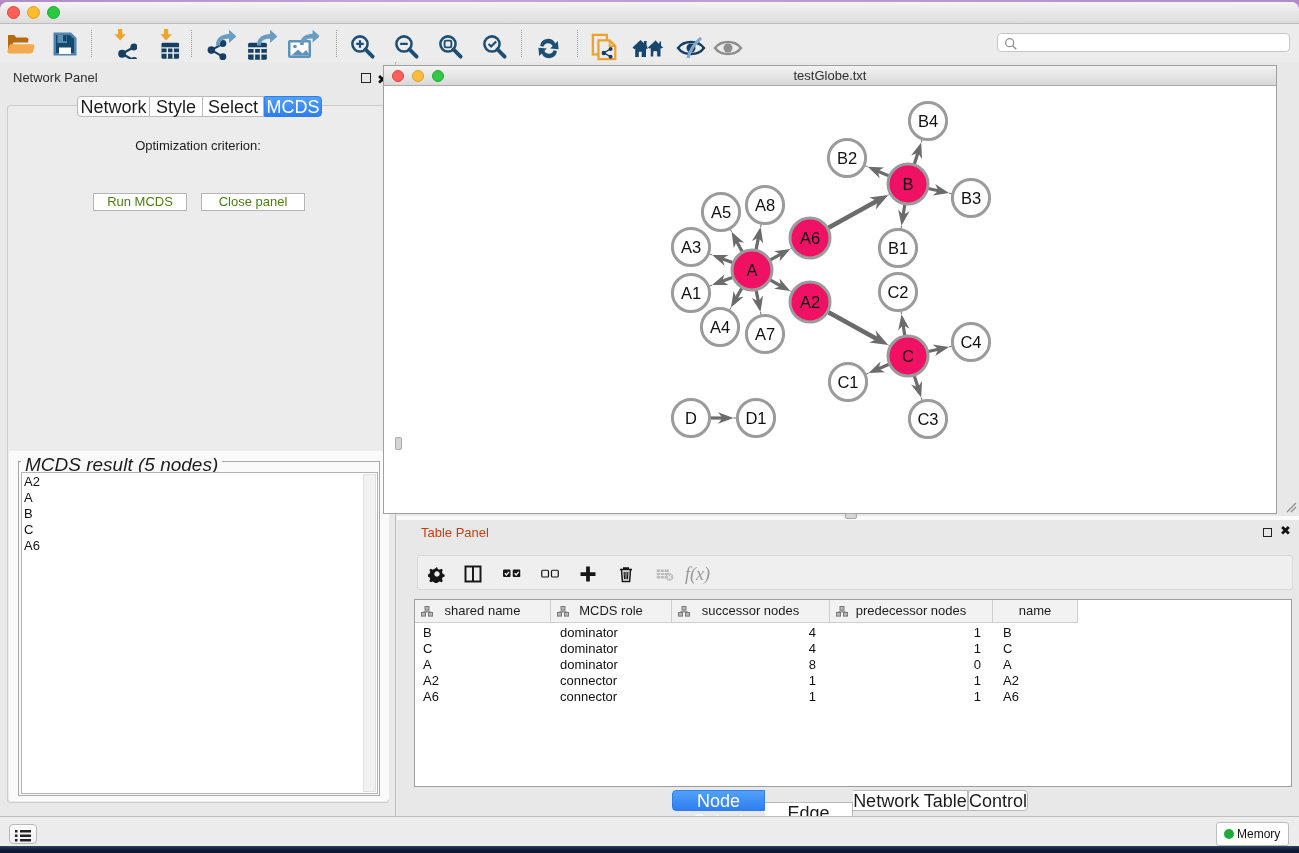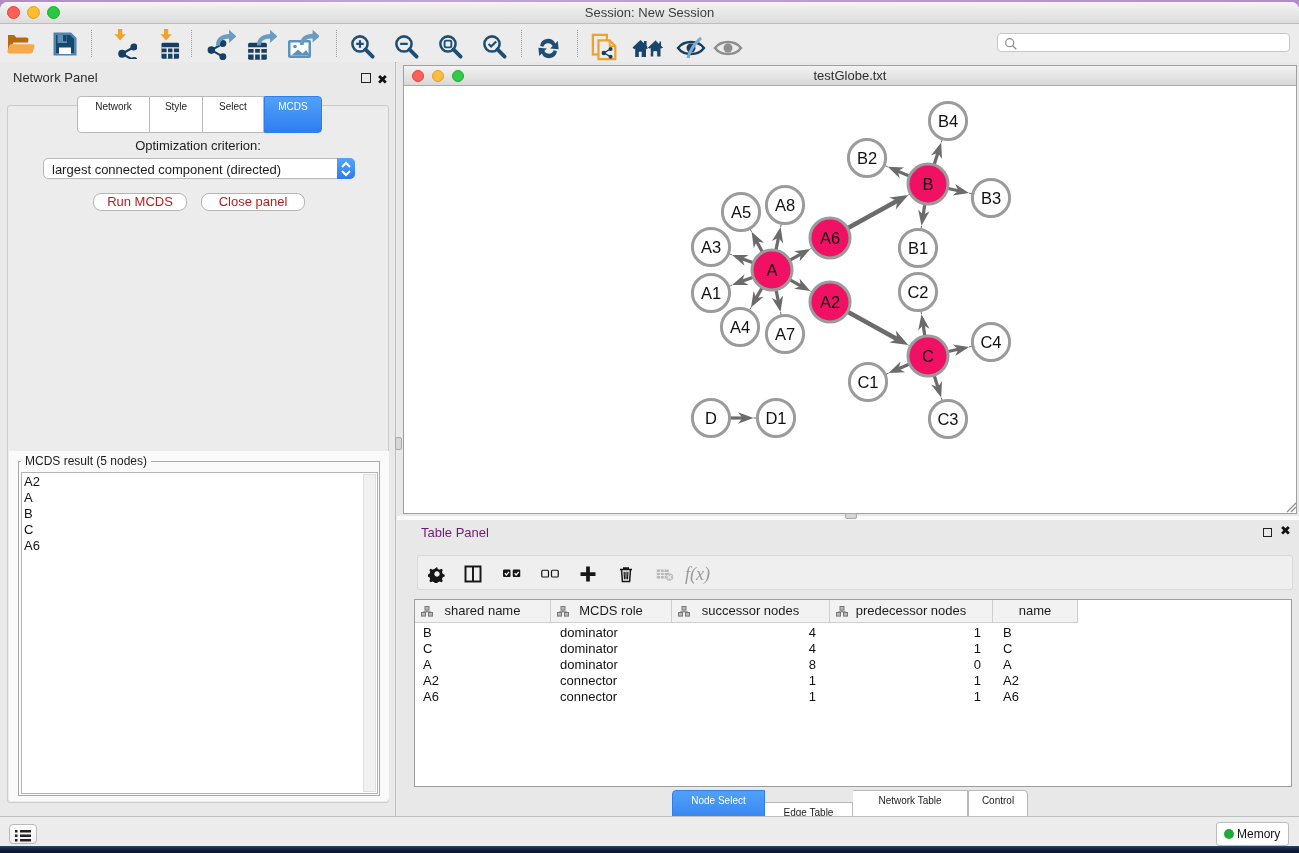--- a/index.html
+++ b/index.html
@@ -30,71 +30,71 @@
 #statusbar { position:absolute; left:0; top:814px; width:100%; height:30px;
   background:#ececec; border-top:1px solid #bfbfbf; }
 #cpanel { position:absolute; left:0; top:60px; width:396px; height:758px;
   background:#e9e9e9; border-right:1px solid #bdbdbd; }
 #rightside { position:absolute; left:397px; top:60px; width:902px; height:758px;
   background:#e8e8e8; }
 
 #cp-title { position:absolute; left:13px; top:68px; font-size:13px; color:#2c2c2c; }
 .winbtns { position:absolute; top:70px; font-size:12px; color:#111; }
 #cp-tabs { position:absolute; left:77px; top:94px; height:21px; z-index:3; }
-.seg { position:absolute; top:0; height:37px; background:#fff;
-  border:1px solid #b9b9b9; font-size:10px; color:#1c1c1c; text-align:center;
+.seg { position:absolute; top:0; height:21px; background:#fff;
+  border:1px solid #b9b9b9; font-size:18px; color:#1c1c1c; text-align:center;
   line-height:20px; }
 .seg.sel { background:linear-gradient(#52a1f8,#2e7ef0); color:#fff; border-color:#2e7ef0; }
 #cp-body { position:absolute; left:7px; top:103px; width:382px; height:698px;
   background:#ececec; border:1px solid #cbcbcb; border-radius:3px; }
 #opt-label { position:absolute; left:0; top:32px; width:100%; text-align:center;
   font-size:13px; color:#1c1c1c; }
 #dropdown { position:absolute; left:35px; top:52px; width:312px; height:21px;
   background:#fff; border:1px solid #b9b9b9; border-radius:5px;
   font-size:13px; color:#1c1c1c; line-height:21px; padding-left:8px; }
 #dd-step { position:absolute; right:-1px; top:-1px; width:18px; height:21px;
   background:linear-gradient(#54a5f9,#2c7bf0); border-radius:0 5px 5px 0; }
 .btn { position:absolute; height:18px; background:#fff; border:1px solid #b5b5b5;
-  border-radius:8px; font-size:13px; color:#b91c1c; text-align:center; line-height:16px; }
+  border-radius:0; font-size:13px; color:#4d7c0f; text-align:center; line-height:16px; }
 
 #card { position:absolute; left:1px; top:345px; width:380px; height:350px;
   background:#fafafa; border-radius:0 0 3px 3px; }
 #grp { position:absolute; left:10px; top:355px; width:362px; height:335px;
   border:1px solid #a8a8a8; }
 #grp-label { position:absolute; left:2px; top:-8px; background:#fafafa;
-  padding:0 4px; font-size:12px; color:#1c1c1c; }
+  padding:0 4px; font-size:19px; color:#1c1c1c;font-style:italic; }
 #grp-list { position:absolute; left:2px; top:10px; width:357px; height:322px;
   background:#fff; border:1px solid #b3b3b3; font-size:13px; color:#111; padding-top:1px; }
 #grp-list .it { padding-left:2px; height:16px; line-height:16px; }
 #grp-scroll { position:absolute; right:1px; top:1px; width:13px; height:318px;
   background:#f1f1f1; border:1px solid #e0e0e0; }
 
 #listbtn { position:absolute; left:9px; top:822px; width:28px; height:20px;
   background:linear-gradient(#fdfdfd,#f0f0f0); border:1px solid #b9b9b9; border-radius:4px; }
 #membtn { position:absolute; left:1216px; top:820px; width:73px; height:24px;
   background:#fff; border:1px solid #bdbdbd; border-radius:3px; font-size:12px;
   color:#111; text-align:left; padding-left:20px; line-height:22px; }
 #memdot { position:absolute; left:7px; top:6px; width:10px; height:10px;
   border-radius:50%; background:#1fab35; }
 
-#frame { position:absolute; left:403px; top:63px; width:894px; height:449px;
+#frame { position:absolute; left:383px; top:63px; width:894px; height:449px;
   background:#fff; border:1px solid #a0a0a0; }
 #frame-tb { position:absolute; left:0; top:0; width:100%; height:20px;
   background:linear-gradient(#f3f3f3,#d8d8d8); border-bottom:1px solid #ababab; }
 #frame-tb .tl { top:4px; width:12px; height:12px; }
 #frame-tb .t1 { left:8px;  background:#fc605c; border:0.5px solid #e2443d; }
 #frame-tb .t2 { left:28px; background:#fdbc40; border:0.5px solid #dfa023; }
 #frame-tb .t3 { left:48px; background:#34c749; border:0.5px solid #1eae30; }
 #frame-title { position:absolute; top:2px; width:100%; text-align:center;
   font-size:13px; color:#2f2f2f; }
 #graphbox { position:absolute; left:0; top:21px; width:892px; height:426px;
   background:#fff; overflow:hidden; }
 
 #tpanel { position:absolute; left:397px; top:518px; width:902px; height:300px; }
-#tp-title { position:absolute; left:24px; top:5px; font-size:13px; color:#701a75; }
+#tp-title { position:absolute; left:24px; top:5px; font-size:13px; color:#c2410c; }
 #tp-toolbar { position:absolute; left:20px; top:35px; width:876px; height:35px;
   background:#efefef; border:1px solid #d9d9d9; border-radius:3px; }
 #tbl { position:absolute; left:17px; top:79px; width:878px; height:188px;
   background:#fff; border:1px solid #9e9e9e; font-size:13px; color:#111; }
 .th { position:absolute; top:0; height:23px; background:#f2f2f2;
   border-right:1px solid #cfcfcf; border-bottom:1px solid #cfcfcf;
   text-align:center; line-height:22px; color:#1c1c1c; font-size:13px; }
 .td { position:absolute; height:16px; line-height:16px; }
 
 #btabs { position:absolute; left:0; top:270px; height:20px; }
@@ -103,21 +103,20 @@
 </style>
 </head>
 <body>
 <div id="desktop-top"></div>
 <div style="position:absolute;left:0;top:845px;width:1299px;height:8px;background:linear-gradient(#35507a,#14213c 50%,#0b152a)"></div>
 <div id="win">
   <div id="titlebar">
     <div class="tl t1"></div>
       <div class="tl t2"></div>
       <div class="tl t3"></div>
-    <div id="title">Session: New Session</div>
   </div>
   <div id="toolbar">
     <svg class="svgi" style="left:7px;top:9px" width="28" height="22" viewBox="0 0 28 22">
         <path d="M1 2 h6.2 l2 2.6 h10.2 c1.3 0 2.2 1 2 2.2 L21 9.5 H6.6 L1 17.5 z" fill="#b56a10"></path>
         <path d="M6.9 11.2 H25.6 c1.4 0 2.3 1.2 1.9 2.4 l-1.6 5.2 c-0.3 1 -1.2 1.6 -2.2 1.6 H2.4 c-1.4 0 -2.3 -1.2 -1.9 -2.4 l1.6 -5.2 c0.3 -1 1.2 -1.6 2.2 -1.6 z" fill="#f5a94e"></path>
       </svg>
       <svg class="svgi" style="left:53px;top:8px" width="24" height="24" viewBox="0 0 24 24">
         <path d="M0.5 0.5 h17.5 l5.5 5.5 v17.5 H0.5 z" fill="#4e84ad"></path>
         <path d="M3 3 h14 l4 4 v14 H3 z" fill="#14486d"></path>
         <rect x="4.5" y="3" width="9.5" height="8" fill="#5b8fb4"></rect>
@@ -253,28 +252,20 @@
   <div style="position:absolute;left:361px;top:71px;width:10px;height:10px;border:1.6px solid #222"></div>
   <div class="winbtns" style="left:377px; font-size:13px;">✖</div>
   <div id="cp-tabs">
     <div class="seg" style="left:0; width:73px; border-radius:4px 0 0 4px;">Network</div>
     <div class="seg" style="left:73px; width:53px; border-left:none;">Style</div>
     <div class="seg" style="left:126px; width:61px; border-left:none;">Select</div>
     <div class="seg sel" style="left:187px; width:58px; border-radius:0 4px 4px 0;">MCDS</div>
   </div>
   <div id="cp-body">
     <div id="opt-label">Optimization criterion:</div>
-    <div id="dropdown">largest connected component (directed)
-      <div id="dd-step">
-          <svg class="svgi" style="left:3px;top:3px" width="12" height="16" viewBox="0 0 12 16">
-            <path d="M2 6 L6 2 L10 6" fill="none" stroke="#fff" stroke-width="2"></path>
-            <path d="M2 10 L6 14 L10 10" fill="none" stroke="#fff" stroke-width="2"></path>
-          </svg>
-        </div>
-    </div>
     <div class="btn" style="left:85px; top:87px; width:94px;">Run MCDS</div>
     <div class="btn" style="left:193px; top:87px; width:104px;">Close panel</div>
     <div id="card"></div>
     <div id="grp">
       <div id="grp-label">MCDS result (5 nodes)</div>
       <div id="grp-list">
         <div class="it">A2</div>
           <div class="it">A</div>
           <div class="it">B</div>
         <div class="it">C</div>

